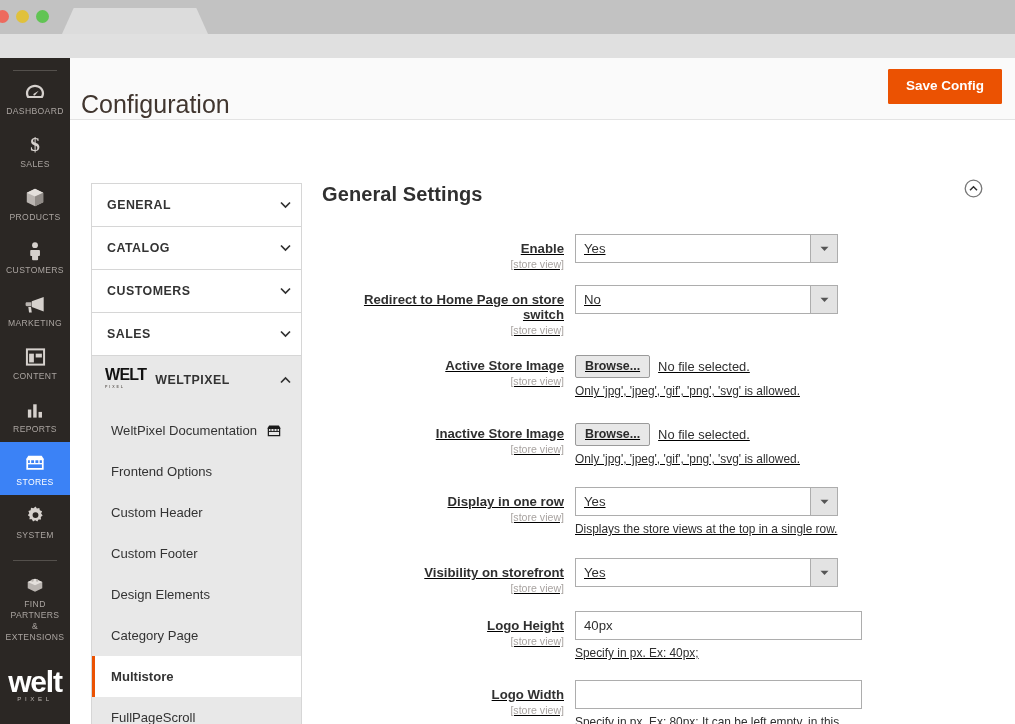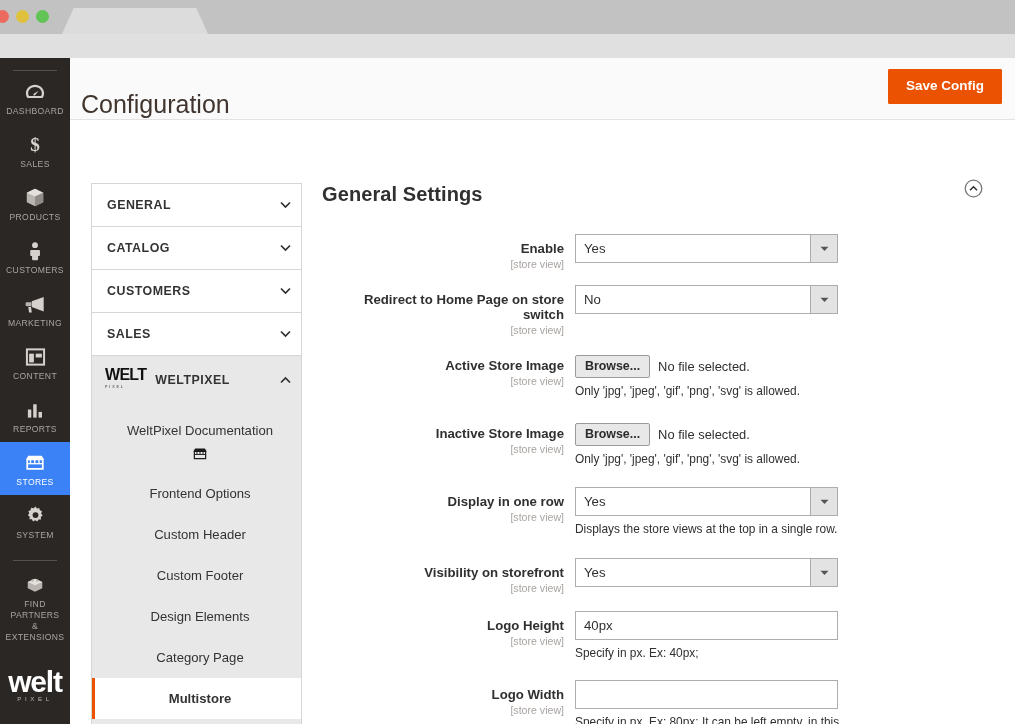--- a/index.html
+++ b/index.html
@@ -173,21 +173,21 @@
     border-left: 1px solid #d6d6d6;
     border-right: 1px solid #d6d6d6;
     border-bottom: 1px solid #d6d6d6;
     padding: 6px 0 8px 0;
   }
   .cfg-sub {
     padding: 13px 12px 13px 19px;
     font-size: 13.1px; color: #333333;
     cursor: pointer; position: relative;
     font-family: "Liberation Sans", sans-serif;
-    display: flex; align-items: center; gap: 9px; flex-direction: column;
+    display: flex; align-items: center; gap: 9px;
   }
   .cfg-sub.current {
     background: #ffffff;
     font-weight: bold;
     border-left: 3px solid #eb5202;
     padding-left: 16px;
     margin-left: 0px;
   }
   .doc-ico { display: inline-block; width: 16px; height: 13px; }
 
@@ -205,20 +205,21 @@
   .collapse-btn {
     position: absolute; right: 32px; top: -4px;
     width: 19px; height: 19px; cursor: pointer;
   }
 
   .fieldset { margin-top: 28px; }
   .frow {
     display: flex;
     margin-bottom: 15px;
     align-items: flex-start;
+    text-decoration: underline;
   }
   .flabelwrap {
     width: 253px;
     padding-right: 11px;
     text-align: right;
     padding-top: 7px;
     flex: 0 0 253px;
   }
   .flabel {
     display: block;
@@ -265,21 +266,21 @@
     padding: 3px 9px 4px 9px;
     cursor: pointer;
     font-family: "Liberation Sans", sans-serif;
   }
   .filename {
     font-size: 12.9px; color: #303030;
     font-family: "Liberation Sans", sans-serif;
   }
 
   .txt-input {
-    width: 263px; height: 29px;
+    width: 287px; height: 29px;
     border: 1px solid #adadad;
     background: #ffffff;
     font-size: 13.2px; color: #303030;
     padding: 0 8px;
     font-family: "Liberation Sans", sans-serif;
     outline: none;
   }
   .hint {
     font-size: 11.9px; color: #303030;
     margin-top: 6px; line-height: 15px;

